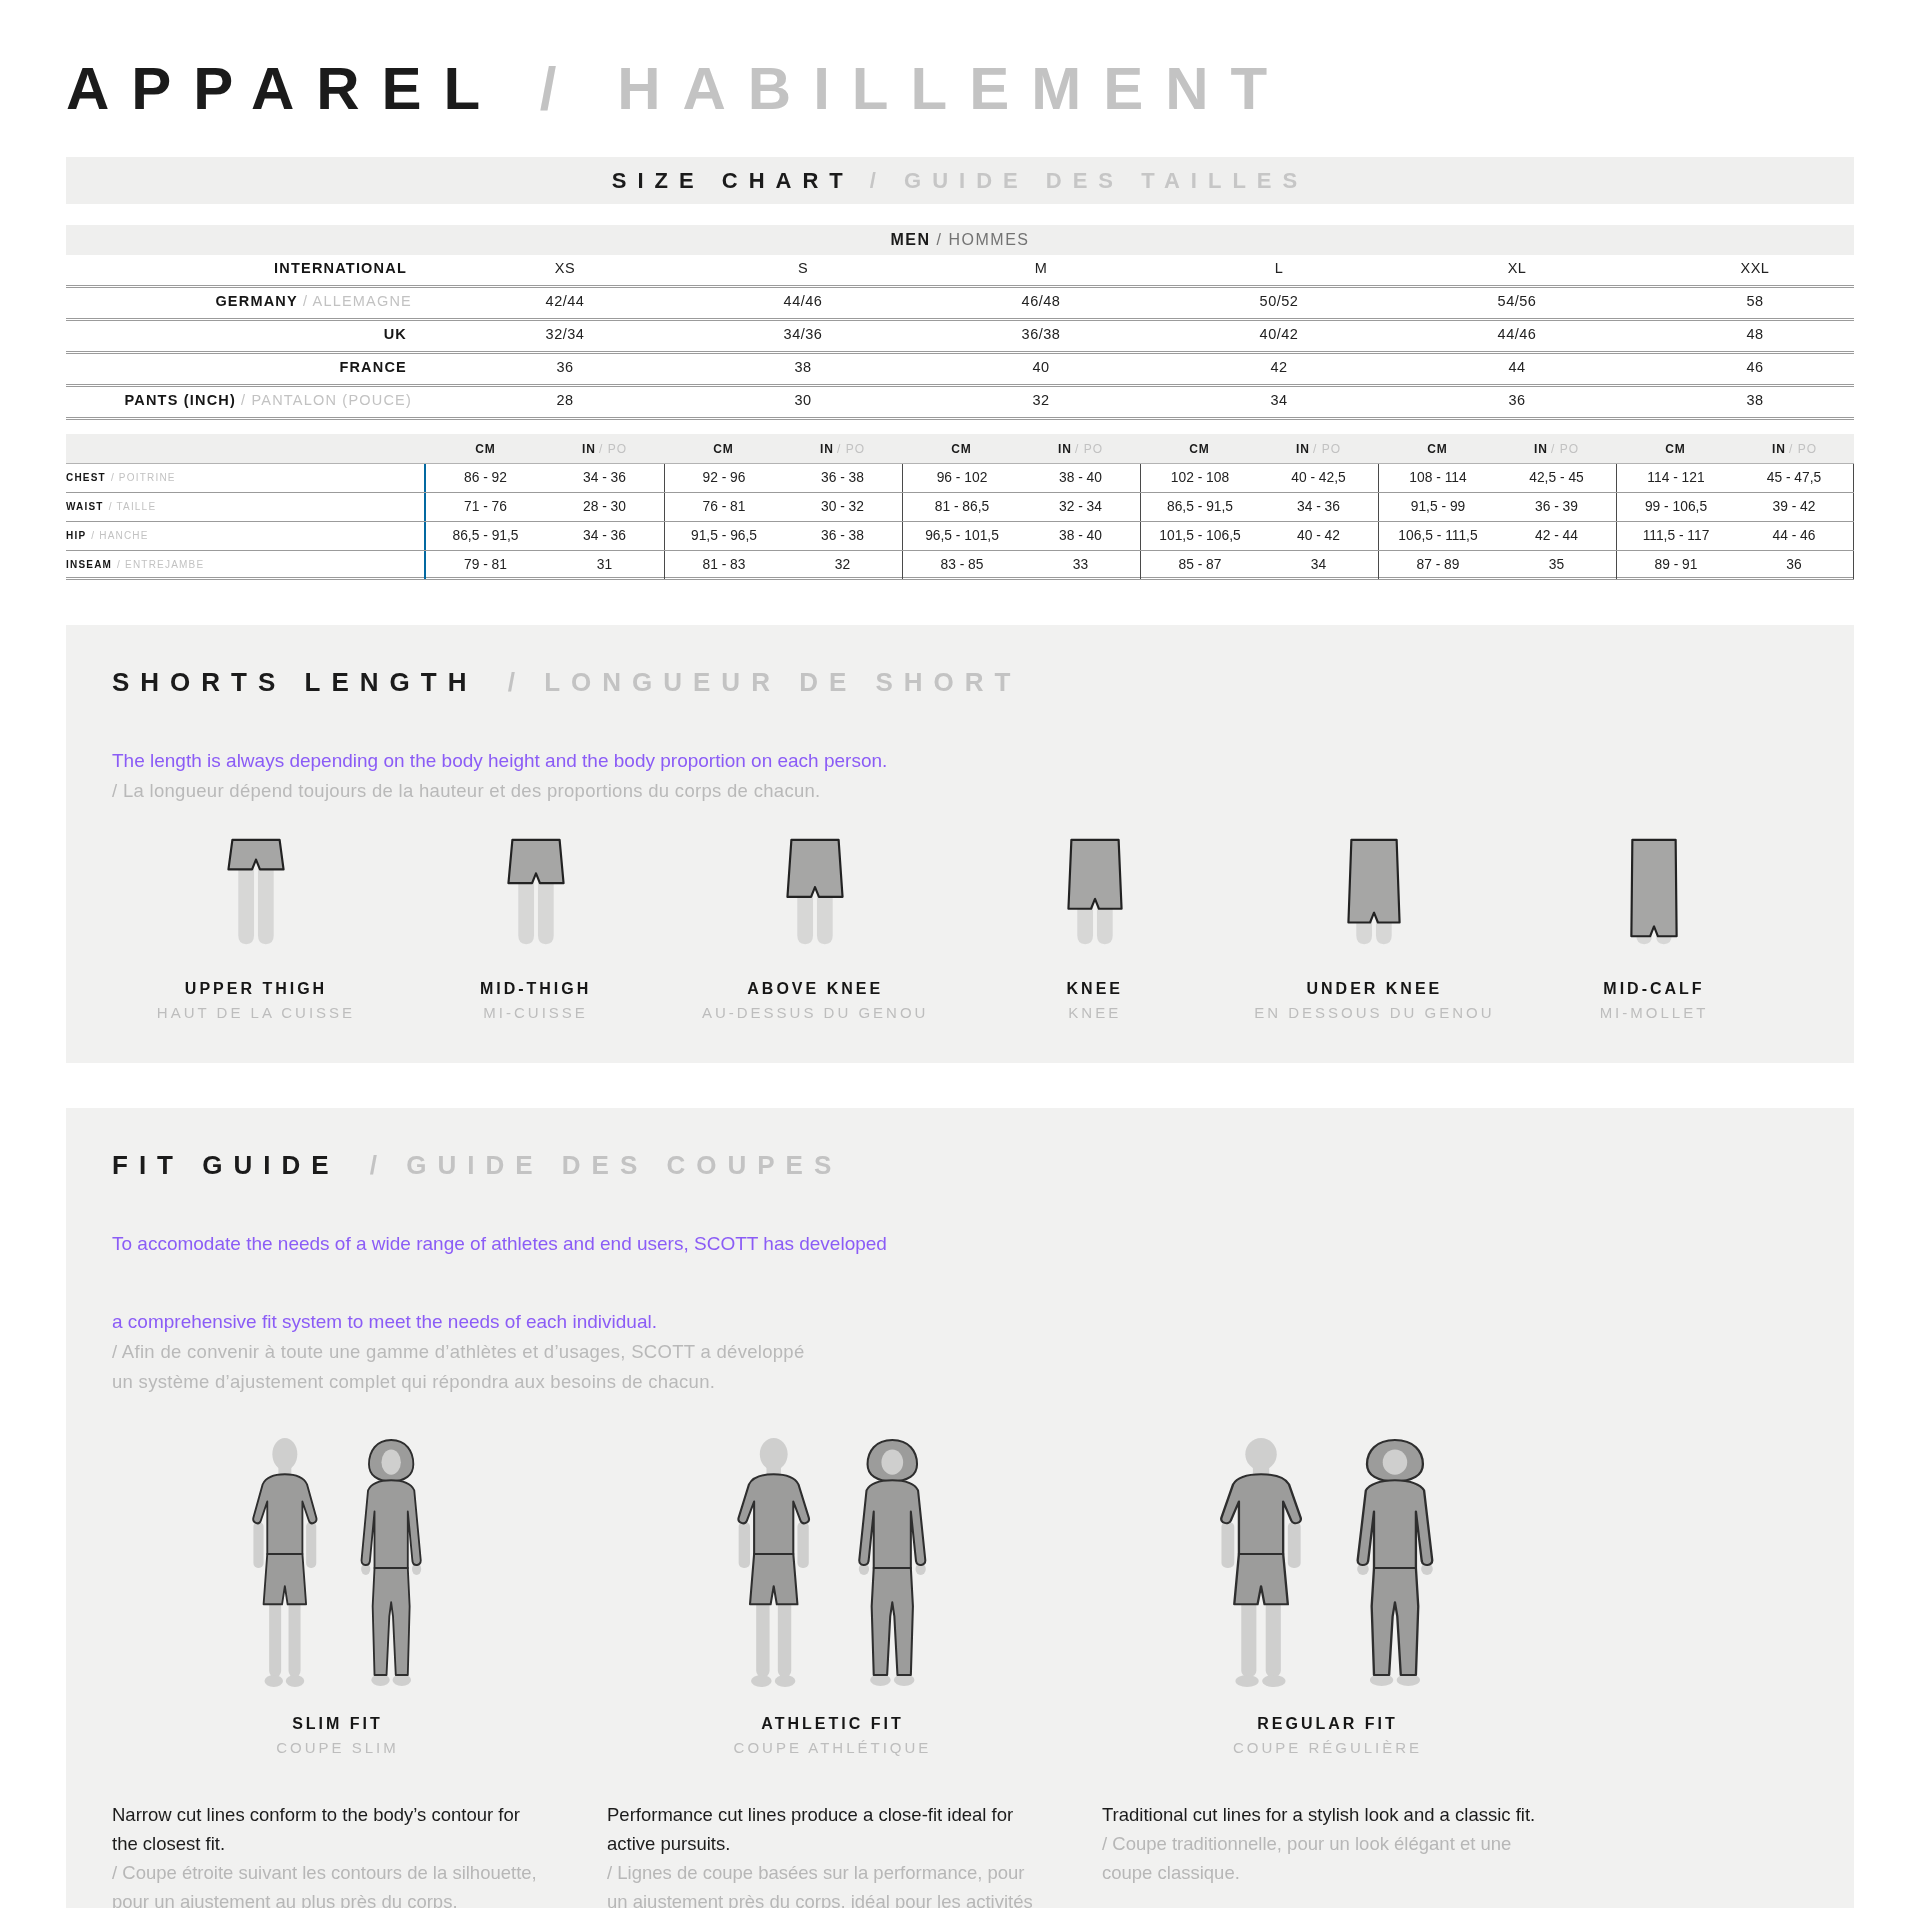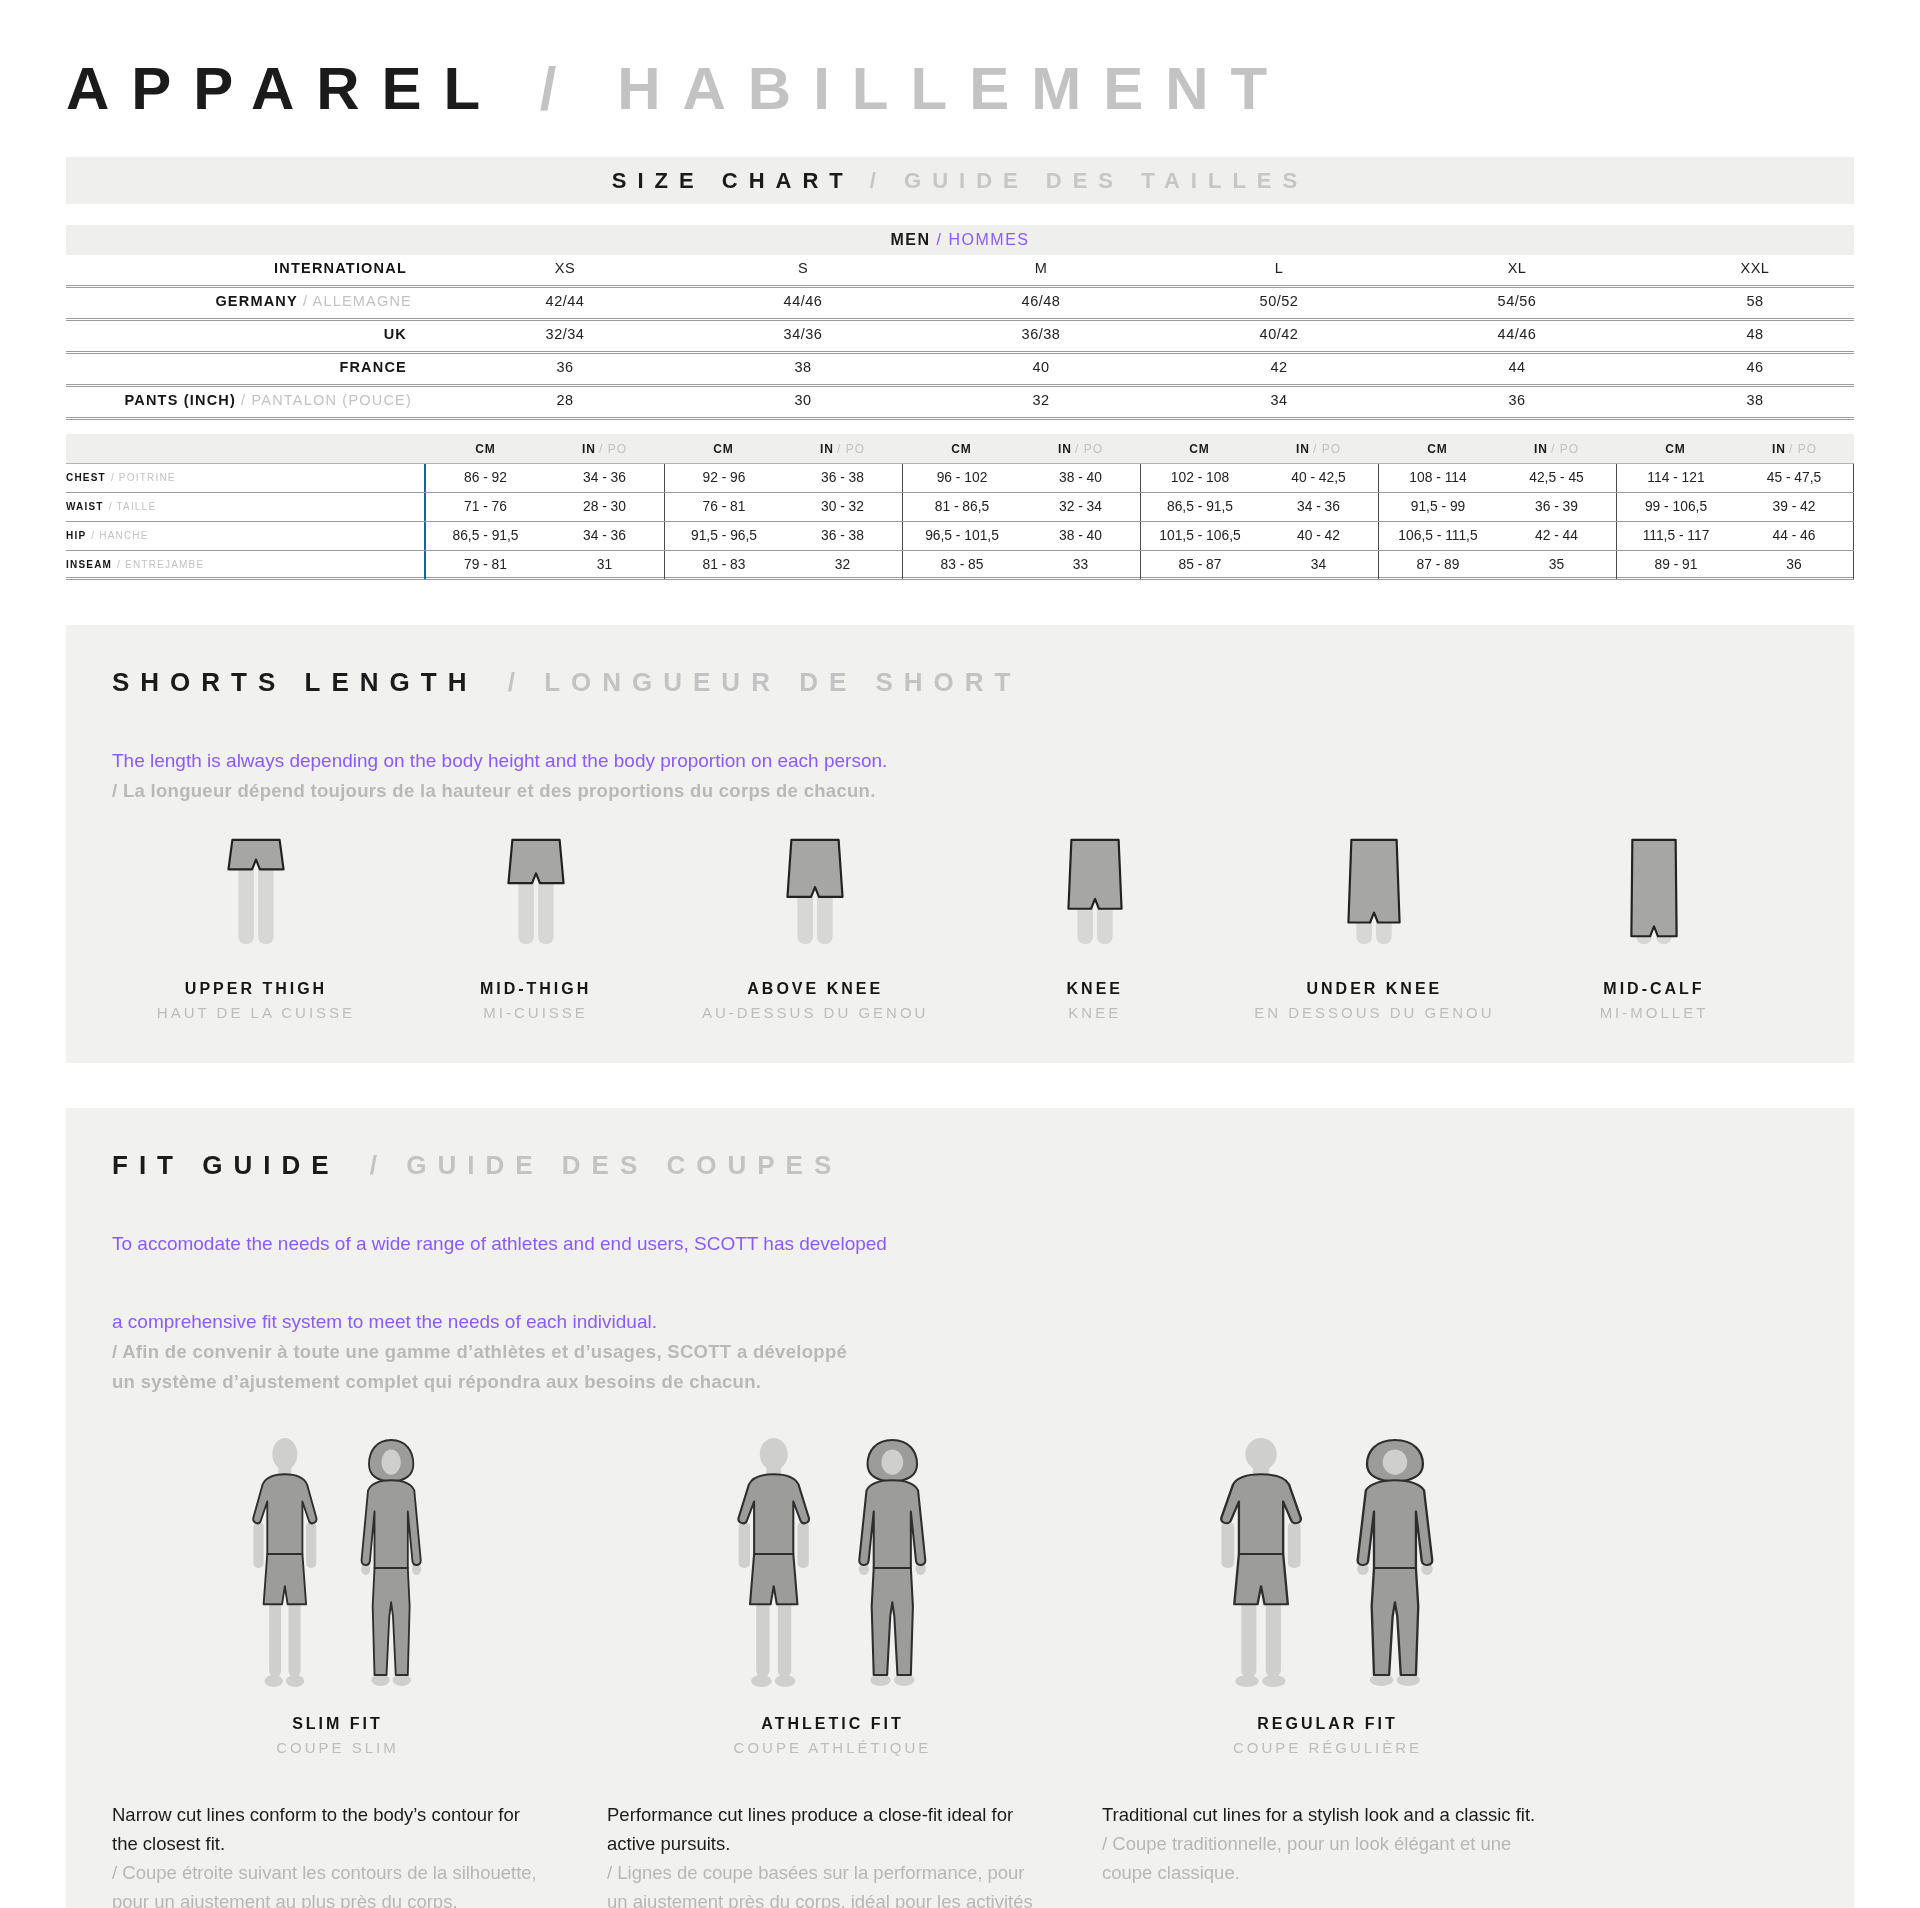--- a/index.html
+++ b/index.html
@@ -14,21 +14,21 @@
   
   .page-title { padding-top:54px; font-size:60px; font-weight:700; letter-spacing:22px; white-space:nowrap; }
   .page-title .fr { color:#c3c3c3; }
 
   
   .bar { background:#efefee; display:flex; align-items:center; justify-content:center; }
   .sizechart-bar { margin-top:34px; height:47px; font-size:22px; font-weight:700; letter-spacing:11px; white-space:nowrap; }
   .sizechart-bar .fr { color:#c6c6c6; margin-left:16px; }
   .men-bar { margin-top:21px; height:30px; font-size:16px; letter-spacing:1.5px; }
   .men-bar .en { font-weight:700; }
-  .men-bar .fr { color:#8b5cf6; margin-left:6px; }
+  .men-bar .fr { color:#737373; margin-left:6px; }
 
   
   .c-row { display:grid; grid-template-columns:360px repeat(6,1fr); height:33px; border-bottom:3px double #9b9b9b;gap:40px; }
   .c-row .cell { line-height:27px; text-align:center; font-size:14.5px; color:#222; letter-spacing:.5px; }
   .c-row .label { text-align:right; padding-right:14px; font-weight:700; letter-spacing:1.2px; color:#161616; white-space:nowrap; }
   .label .fr { font-weight:400; color:#c2c2c2; margin-left:5px; }
 
   
   .meas-header { margin-top:14px; display:grid; grid-template-columns:360px repeat(12,1fr); height:30px; background:#efefee; border-bottom:1px solid #b3b3b3; }
   .meas-header .cell { line-height:30px; text-align:center; font-size:12px; font-weight:700; letter-spacing:1px; }
@@ -39,21 +39,21 @@
   .m-row .label { text-align:left; padding-right:14px; font-weight:700; letter-spacing:1.2px; font-size:10px; color:#161616; border-right:2px solid #0369a1; white-space:nowrap; }
   .m-row .grp { border-left:1px solid #4a4a4a; }
   .m-row .endline { border-right:1px solid #4a4a4a; }
 
   
   .section-box { margin-top:45px; background:#f1f1f0; padding:42px 44px 42px 24px; }
   .section-heading { padding-left:22px; font-size:26px; font-weight:700; letter-spacing:11px; white-space:nowrap; }
   .section-heading .fr { color:#c3c3c3; margin-left:12px; }
   .intro { padding-left:22px; margin-top:26px; }
   .intro .en { font-size:19px; color:#8b5cf6; line-height:30px;margin-top:48px; }
-  .intro .fr { font-size:18.5px; color:#b9b9b9; line-height:30px; letter-spacing:.3px;font-weight:bold; }
+  .intro .fr { font-size:18.5px; color:#b9b9b9; line-height:30px; letter-spacing:.3px; }
 
   
   .shorts-row { margin-top:26px; display:flex; justify-content:space-between; padding:0 30px 0 40px;align-items:flex-end; }
   .shorts-item { width:252px; display:flex; flex-direction:column; align-items:center; }
   .fig-label { margin-top:26px; text-align:center; }
   .fig-label .en { font-size:16px; font-weight:700; letter-spacing:3px; color:#161616; }
   .fig-label .fr { margin-top:6px; font-size:15px; letter-spacing:3px; color:#bdbdbd; }
 
   
   .fit-cols { margin-top:34px; display:flex; }

